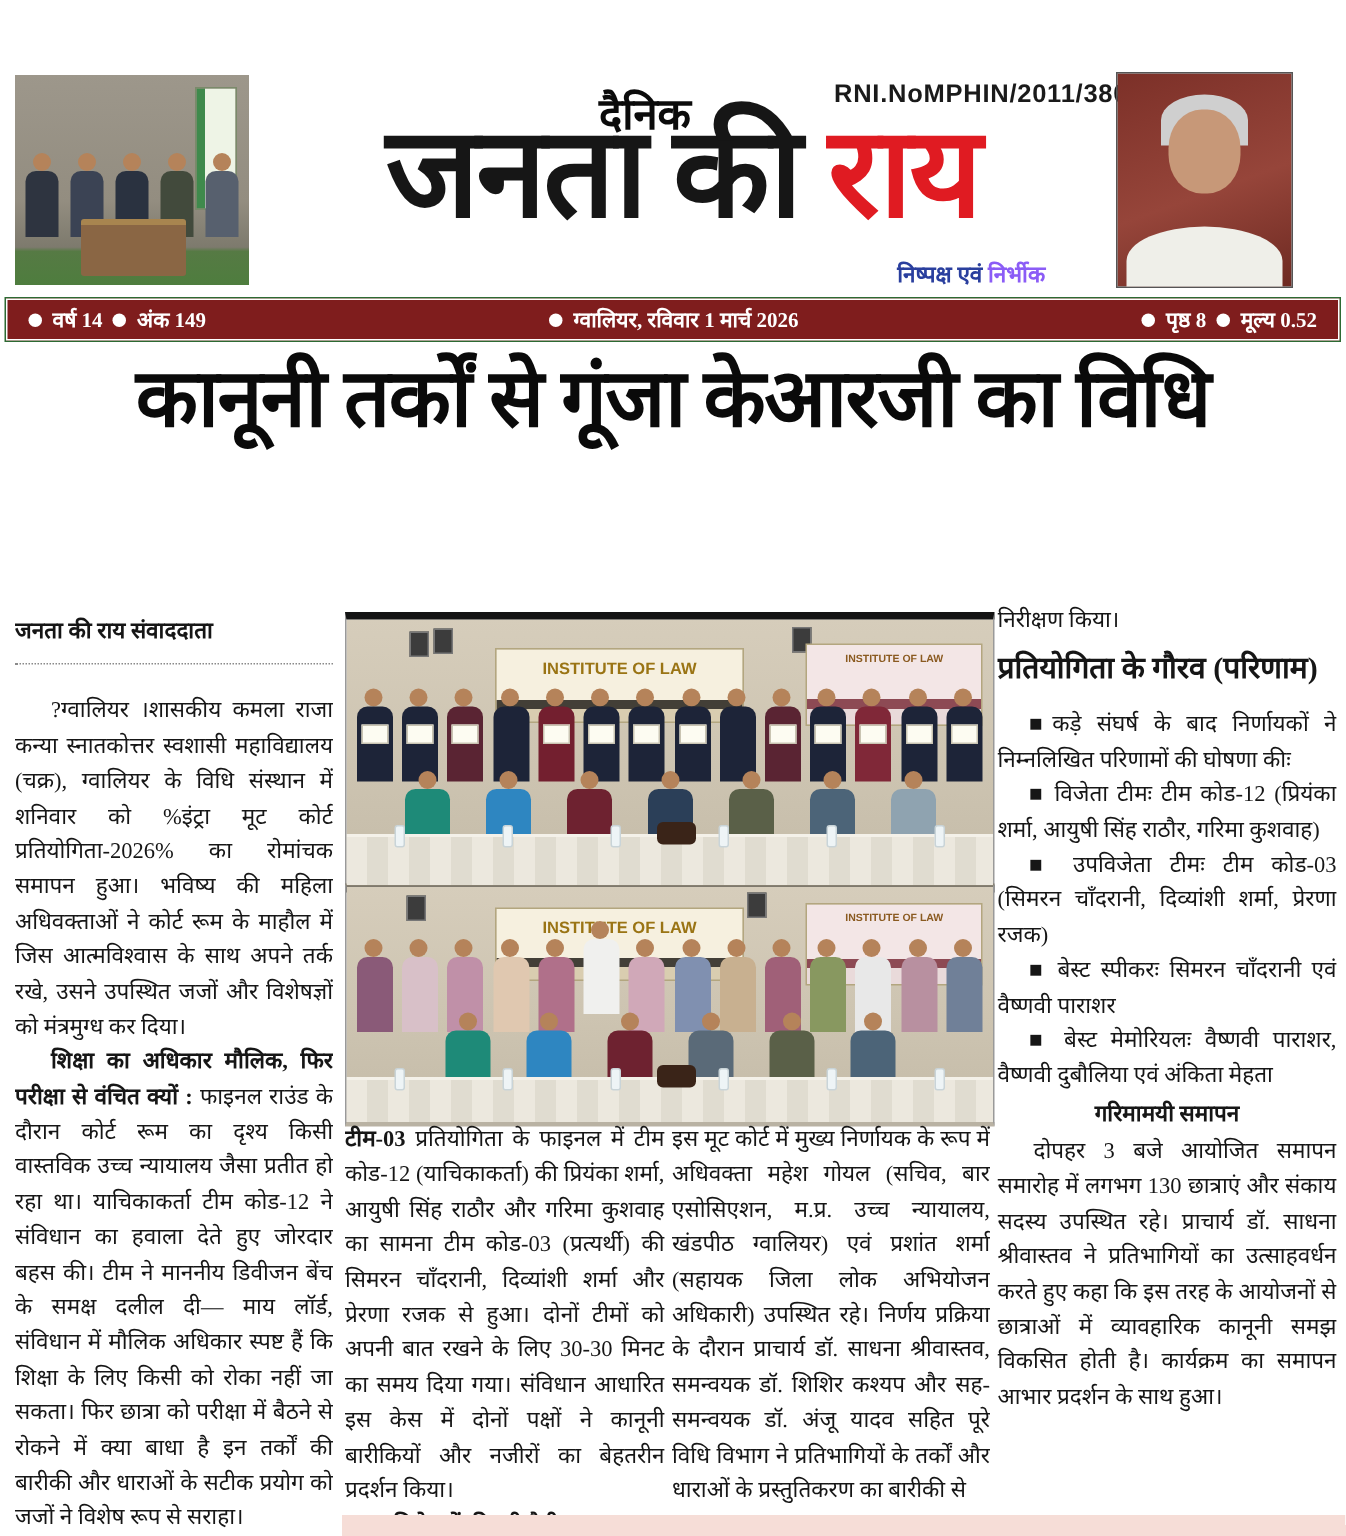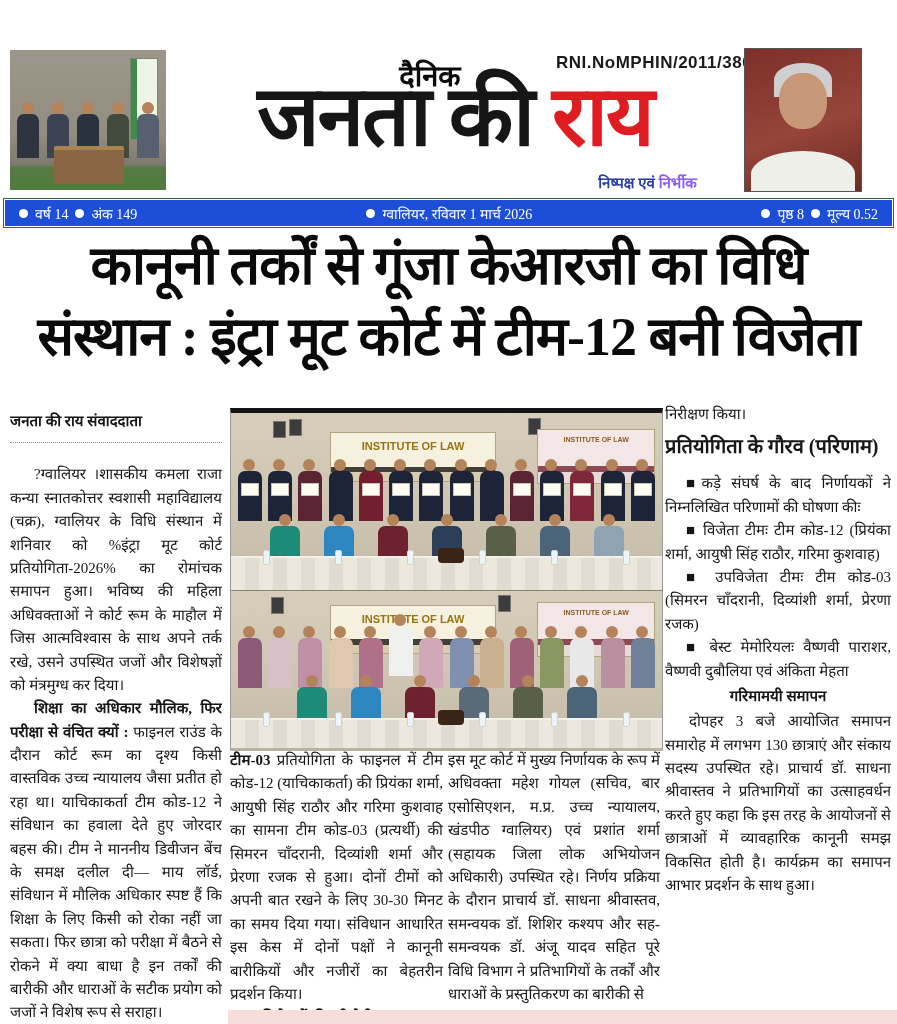--- a/index.html
+++ b/index.html
@@ -22,21 +22,21 @@
   .main-title .red{color:#e01b22;}
   .tagline{left:560px;top:172px;width:175px;text-align:center;font-size:15px;font-weight:bold;}
   .tagline .blue{color:#2a3f9e;} .tagline .red{color:#8b5cf6;}
   .rni{left:556px;top:53px;font-family:"Liberation Sans","DejaVu Sans",sans-serif;font-weight:bold;font-size:17px;color:#1a1a1a;letter-spacing:.5px;}
   .portrait{left:744px;top:48px;width:116px;height:142px;background:linear-gradient(160deg,#7c3028 0%,#96453a 55%,#6e2a22 100%);border:1px solid #555;overflow:hidden;}
   .pt-hair{position:absolute;left:29px;top:14px;width:58px;height:34px;border-radius:50% 50% 0 0;background:#cfcfcf;}
   .pt-face{position:absolute;left:34px;top:24px;width:48px;height:56px;border-radius:46%;background:#c79878;}
   .pt-shirt{position:absolute;left:6px;bottom:-6px;width:104px;height:46px;border-radius:50% 50% 0 0;background:#efefe9;}
 
   
-  .info-bar{left:4px;top:199px;width:889px;height:28px;background:#1d4ed8;border:1px solid #ffffff;box-shadow:0 0 0 1px #2c6a33;display:flex;align-items:center;justify-content:space-between;color:#fff;font-weight:normal;font-size:14px;padding:0 14px;box-sizing:border-box;}
+  .info-bar{left:4px;top:199px;width:889px;height:28px;background:#7f1d1d;border:1px solid #ffffff;box-shadow:0 0 0 1px #2c6a33;display:flex;align-items:center;justify-content:space-between;color:#fff;font-weight:bold;font-size:14px;padding:0 14px;box-sizing:border-box;}
   .info-group{display:flex;align-items:center;gap:7px;}
   .dot{width:9px;height:9px;border-radius:50%;background:#fff;display:inline-block;}
 
   
   .headline{left:0;top:231px;width:897px;height:170px;text-align:center;font-size:54px;line-height:1.32;font-weight:bold;color:#0a0a0a;letter-spacing:-1px;}
 
   
   .col{font-size:15px;line-height:1.56;text-align:justify;overflow:hidden;}
   .col p{margin:0;}
   .indent{text-indent:1.6em;}
@@ -117,21 +117,20 @@
     <div class="info-group">
       <span class="dot"></span>
       <span>पृष्ठ 8</span>
       <span class="dot"></span>
       <span>मूल्य 0.52</span>
     </div>
   </div>
 
   <div class="abs headline">
     <div>कानूनी तर्कों से गूंजा केआरजी का विधि</div>
-    <div>संस्थान : इंट्रा मूट कोर्ट में टीम-12 बनी विजेता</div>
   </div>
 
   <div class="abs col col-left">
     <div class="byline">जनता की राय संवाददाता</div>
     <p class="indent">?ग्वालियर ।शासकीय कमला राजा कन्या स्नातकोत्तर स्वशासी महाविद्यालय (चक्र), ग्वालियर के विधि संस्थान में शनिवार को %इंट्रा मूट कोर्ट प्रतियोगिता-2026% का रोमांचक समापन हुआ। भविष्य की महिला अधिवक्ताओं ने कोर्ट रूम के माहौल में जिस आत्मविश्वास के साथ अपने तर्क रखे, उसने उपस्थित जजों और विशेषज्ञों को मंत्रमुग्ध कर दिया।</p>
     <p class="indent"><b>शिक्षा का अधिकार मौलिक, फिर परीक्षा से वंचित क्यों : </b><span>फाइनल राउंड के दौरान कोर्ट रूम का दृश्य किसी वास्तविक उच्च न्यायालय जैसा प्रतीत हो रहा था। याचिकाकर्ता टीम कोड-12 ने संविधान का हवाला देते हुए जोरदार बहस की। टीम ने माननीय डिवीजन बेंच के समक्ष दलील दी— माय लॉर्ड, संविधान में मौलिक अधिकार स्पष्ट हैं कि शिक्षा के लिए किसी को रोका नहीं जा सकता। फिर छात्रा को परीक्षा में बैठने से रोकने में क्या बाधा है इन तर्कों की बारीकी और धाराओं के सटीक प्रयोग को जजों ने विशेष रूप से सराहा।</span></p>
 
   </div>
 
   <div class="abs photo photo1">
@@ -256,20 +255,21 @@
   <div class="abs col col-mid-right">
     <p>इस मूट कोर्ट में मुख्य निर्णायक के रूप में अधिवक्ता महेश गोयल (सचिव, बार एसोसिएशन, म.प्र. उच्च न्यायालय, खंडपीठ ग्वालियर) एवं प्रशांत शर्मा (सहायक जिला लोक अभियोजन अधिकारी) उपस्थित रहे। निर्णय प्रक्रिया के दौरान प्राचार्य डॉ. साधना श्रीवास्तव, समन्वयक डॉ. शिशिर कश्यप और सह-समन्वयक डॉ. अंजू यादव सहित पूरे विधि विभाग ने प्रतिभागियों के तर्कों और धाराओं के प्रस्तुतिकरण का बारीकी से</p>
   </div>
 
   <div class="abs col col-right">
     <p>निरीक्षण किया।</p>
     <p class="results-heading">प्रतियोगिता के गौरव (परिणाम)</p>
     <p class="bullet-p">■कड़े संघर्ष के बाद निर्णायकों ने निम्नलिखित परिणामों की घोषणा कीः</p>
     <p class="bullet-p">■ विजेता टीमः टीम कोड-12 (प्रियंका शर्मा, आयुषी सिंह राठौर, गरिमा कुशवाह)</p>
     <p class="bullet-p">■ उपविजेता टीमः टीम कोड-03 (सिमरन चाँदरानी, दिव्यांशी शर्मा, प्रेरणा रजक)</p>
+    <p class="bullet-p">■ बेस्ट स्पीकरः सिमरन चाँदरानी एवं वैष्णवी पाराशर</p>
     <p class="bullet-p">■ बेस्ट मेमोरियलः वैष्णवी पाराशर, वैष्णवी दुबौलिया एवं अंकिता मेहता</p>
     <p class="center-bold">गरिमामयी समापन</p>
     <p class="indent">दोपहर 3 बजे आयोजित समापन समारोह में लगभग 130 छात्राएं और संकाय सदस्य उपस्थित रहे। प्राचार्य डॉ. साधना श्रीवास्तव ने प्रतिभागियों का उत्साहवर्धन करते हुए कहा कि इस तरह के आयोजनों से छात्राओं में व्यावहारिक कानूनी समझ विकसित होती है। कार्यक्रम का समापन आभार प्रदर्शन के साथ हुआ।</p>
   </div>
 
   <div class="abs pink-strip"></div>
 
 </div>
 
 </body></html>

